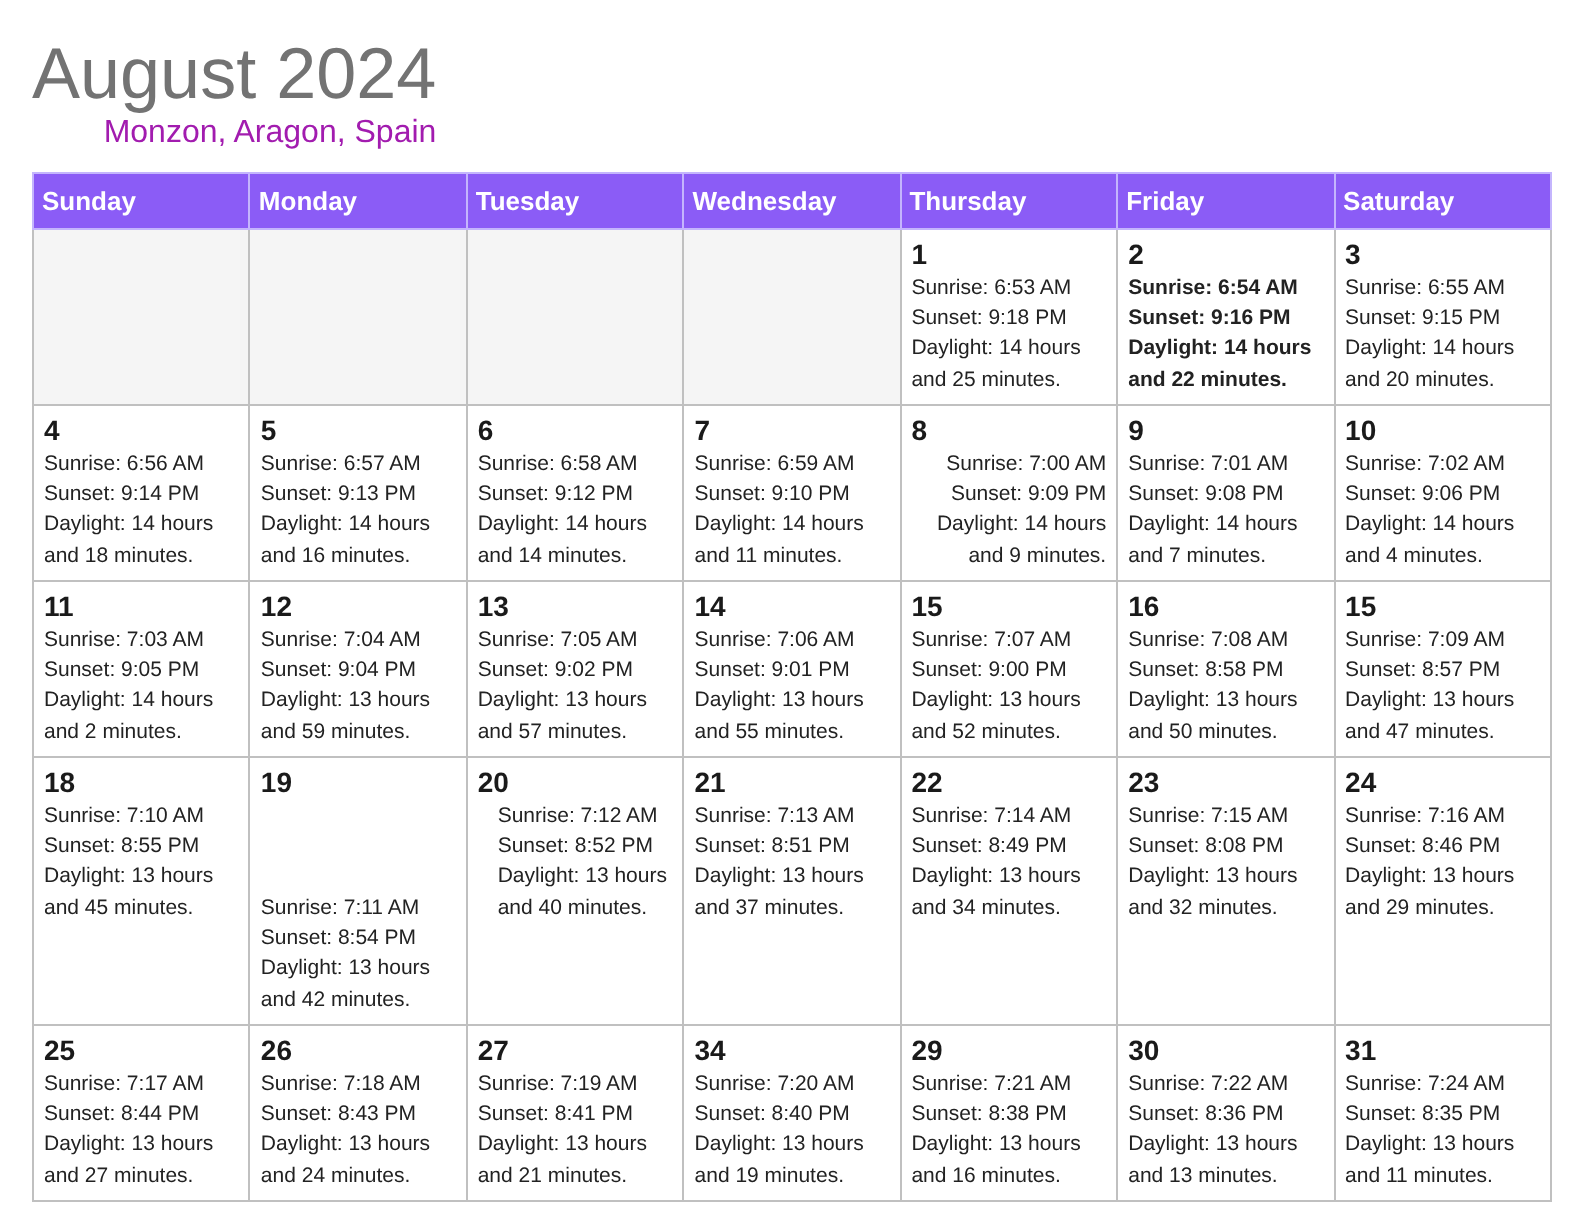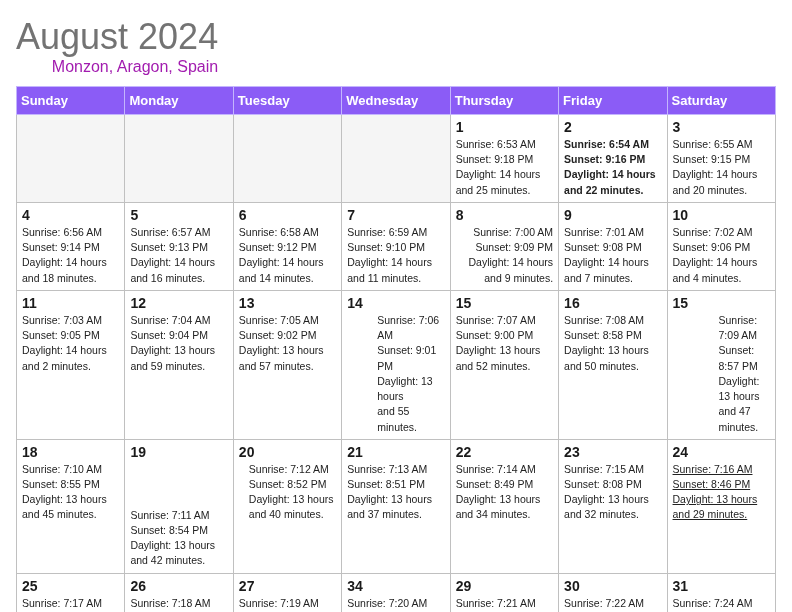--- a/index.html
+++ b/index.html
@@ -205,42 +205,42 @@
         </td>
         <td>
           <span class="day-number">13</span>
           <div class="day-info" style="white-space: pre-line;">Sunrise: 7:05 AM
 Sunset: 9:02 PM
 Daylight: 13 hours
 and 57 minutes.</div>
         </td>
         <td>
           <span class="day-number">14</span>
-          <div class="day-info" style="white-space: pre-line; margin-left: 30px;">Sunrise: 7:06 AM
+          <div class="day-info" style="white-space: pre-line;">Sunrise: 7:06 AM
 Sunset: 9:01 PM
 Daylight: 13 hours
 and 55 minutes.</div>
         </td>
         <td>
           <span class="day-number">15</span>
           <div class="day-info" style="white-space: pre-line;">Sunrise: 7:07 AM
 Sunset: 9:00 PM
 Daylight: 13 hours
 and 52 minutes.</div>
         </td>
         <td>
           <span class="day-number">16</span>
           <div class="day-info" style="white-space: pre-line;">Sunrise: 7:08 AM
 Sunset: 8:58 PM
 Daylight: 13 hours
 and 50 minutes.</div>
         </td>
         <td>
           <span class="day-number">15</span>
-          <div class="day-info" style="white-space: pre-line; margin-left: 46px;">Sunrise: 7:09 AM
+          <div class="day-info" style="white-space: pre-line;">Sunrise: 7:09 AM
 Sunset: 8:57 PM
 Daylight: 13 hours
 and 47 minutes.</div>
         </td>
       </tr>
       <tr>
         <td>
           <span class="day-number">18</span>
           <div class="day-info" style="white-space: pre-line;">Sunrise: 7:10 AM
 Sunset: 8:55 PM
@@ -277,21 +277,21 @@
         </td>
         <td>
           <span class="day-number">23</span>
           <div class="day-info" style="white-space: pre-line;">Sunrise: 7:15 AM
 Sunset: 8:08 PM
 Daylight: 13 hours
 and 32 minutes.</div>
         </td>
         <td>
           <span class="day-number">24</span>
-          <div class="day-info" style="white-space: pre-line; text-decoration: underline;">Sunrise: 7:16 AM
+          <div class="day-info" style="white-space: pre-line;">Sunrise: 7:16 AM
 Sunset: 8:46 PM
 Daylight: 13 hours
 and 29 minutes.</div>
         </td>
       </tr>
       <tr>
         <td>
           <span class="day-number">25</span>
           <div class="day-info" style="white-space: pre-line;">Sunrise: 7:17 AM
 Sunset: 8:44 PM

